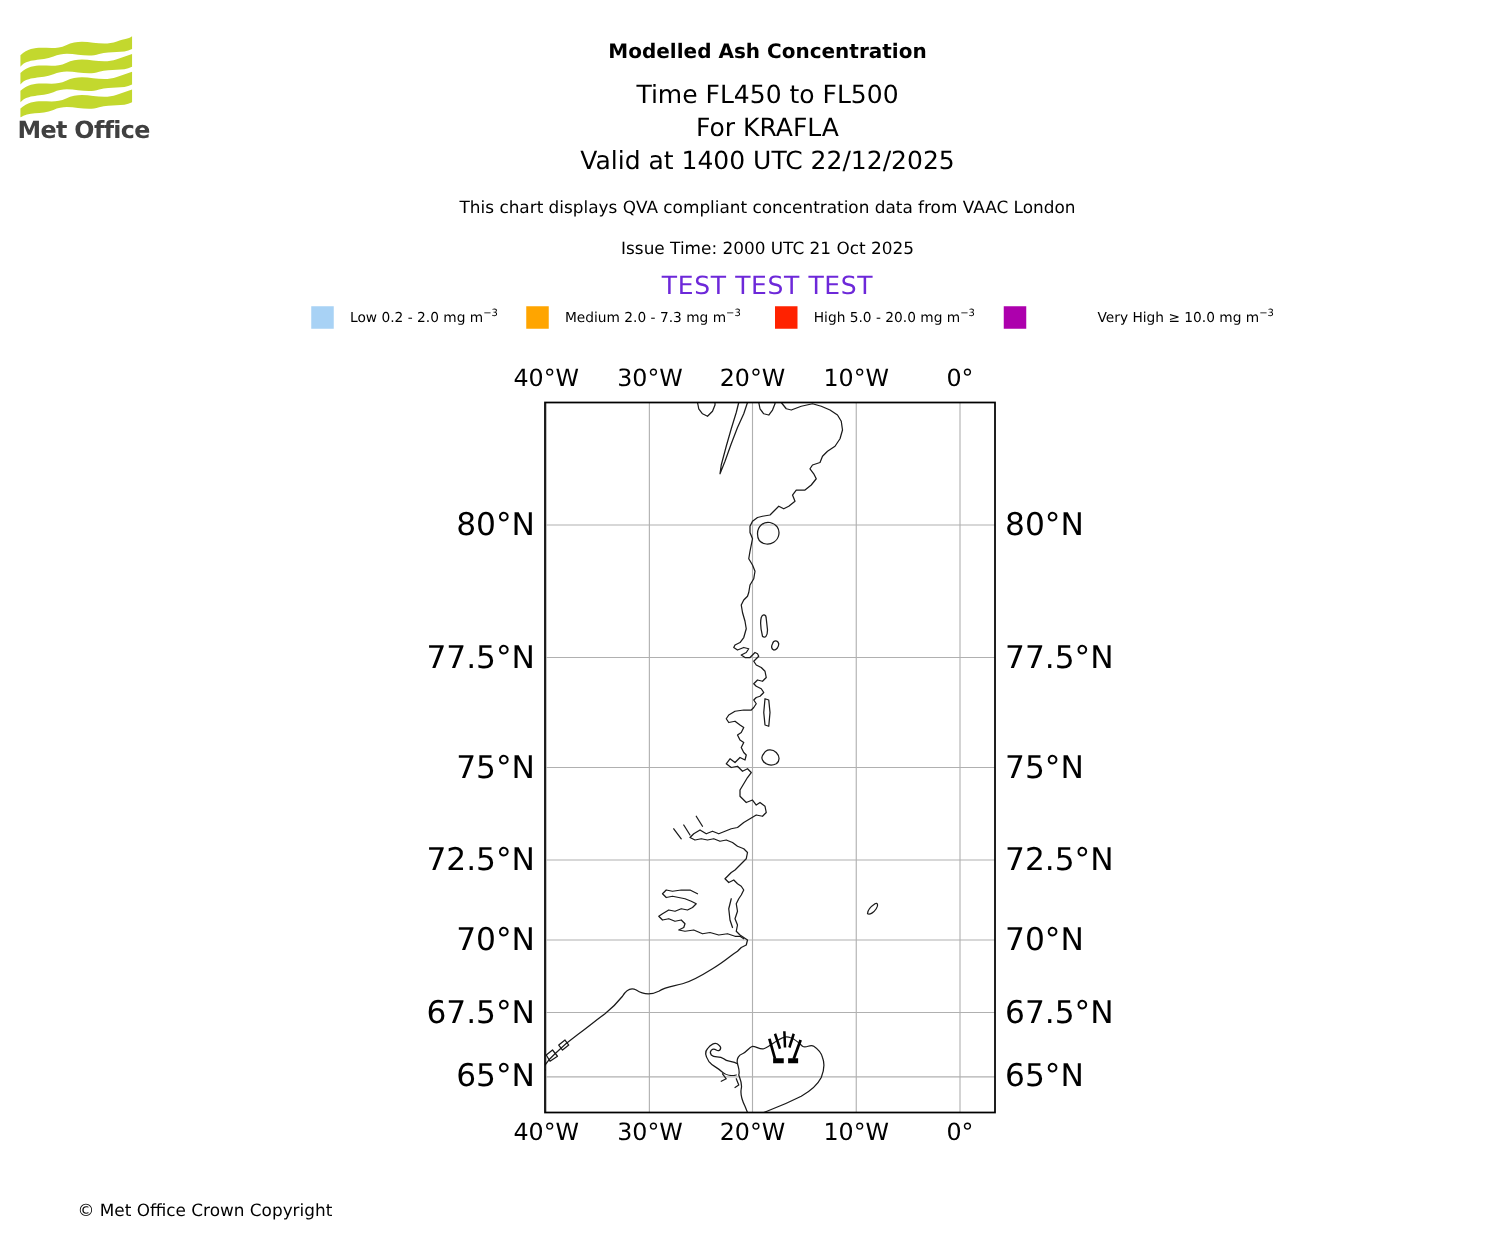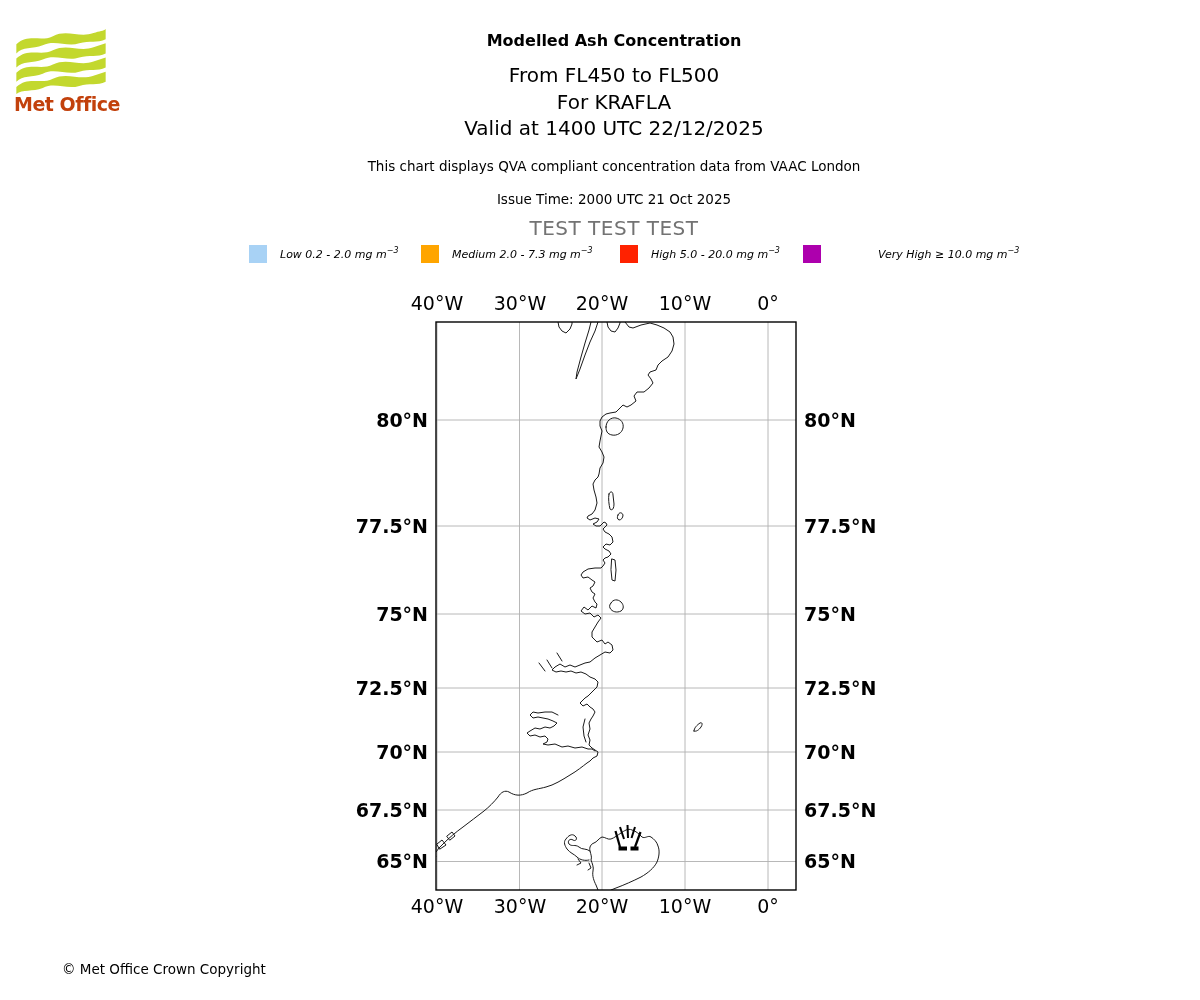--- a/index.html
+++ b/index.html
@@ -12,29 +12,29 @@
   .center-col{position:absolute;left:28px;width:1172px;text-align:center;}
   .title-main{position:absolute;top:31px;width:100%;font-size:16px;font-weight:bold;}
   .title-sub1{position:absolute;top:63px;width:100%;font-size:20px;}
   .title-sub2{position:absolute;top:90px;width:100%;font-size:20px;text-align:center;}
   .title-sub3{position:absolute;top:116px;width:100%;font-size:20px;}
   .note-compliance{position:absolute;top:158px;width:100%;font-size:13.5px;}
   .note-issue{position:absolute;top:191px;width:100%;font-size:13.5px;}
   .test-banner{position:absolute;top:216px;width:100%;font-size:20px;letter-spacing:0.5px;}
   
   .logo{position:absolute;left:14px;top:26px;width:100px;}
-  .logo-text{position:absolute;left:0px;top:67px;font-size:19px;font-weight:bold;letter-spacing:-0.5px;color:#c2410c;white-space:nowrap;}
+  .logo-text{position:absolute;left:0px;top:67px;font-size:19px;font-weight:bold;letter-spacing:-0.5px;color:#404040;white-space:nowrap;}
   
   .legend-item{position:absolute;top:244px;height:19px;display:flex;align-items:center;}
   .legend-swatch{width:18px;height:18px;margin-right:13px;flex:none;}
-  .legend-label{font-size:11px;white-space:nowrap;font-style:italic;}
+  .legend-label{font-size:11px;white-space:nowrap;}
   .legend-label sup{font-size:8px;}
   
   .lon-label{position:absolute;width:90px;text-align:center;font-size:19px;}
-  .lat-label{position:absolute;height:22px;line-height:22px;font-size:19px;font-weight:bold;}
+  .lat-label{position:absolute;height:22px;line-height:22px;font-size:25px;}
   .lat-left{left:330px;width:98px;text-align:right;}
   .lat-right{left:804px;width:110px;text-align:left;}
   
   .copyright{position:absolute;left:62px;top:961px;font-size:13.5px;text-align:right;}
   svg{display:block;}
 </style>
 </head>
 <body>
 
 <div class="logo">
@@ -44,26 +44,26 @@
       <path d="M2,32 C14,21 26,30 38,24 C52,17 64,26 78,21 L90,17 L90,27 C82,31 74,28 64,31 C52,35 40,27 28,33 C18,37 8,34 2,41 Z" fill="#c3d82e"></path>
       <path d="M2,46 C14,35 26,44 38,38 C52,31 64,40 78,35 L90,31 L90,41 C82,45 74,42 64,45 C52,49 40,41 28,47 C18,51 8,48 2,55 Z" fill="#c3d82e"></path>
       <path d="M2,60 C14,49 26,58 38,52 C52,45 64,54 78,49 L90,45 L90,55 C82,59 74,56 64,59 C52,63 40,55 28,61 C18,65 8,62 2,67 Z" fill="#c3d82e"></path>
     </g>
   </svg>
   <div class="logo-text">Met Office</div>
 </div>
 
 <div class="center-col">
   <div class="title-main">Modelled Ash Concentration</div>
-  <div class="title-sub1">From FL450 to FL500</div>
+  <div class="title-sub1">Time FL450 to FL500</div>
   <div class="title-sub2">For KRAFLA</div>
   <div class="title-sub3">Valid at 1400 UTC 22/12/2025</div>
   <div class="note-compliance">This chart displays QVA compliant concentration data from VAAC London</div>
   <div class="note-issue">Issue Time: 2000 UTC 21 Oct 2025</div>
-  <div class="test-banner" style="color: #737373;">TEST TEST TEST</div>
+  <div class="test-banner" style="color: #6d28d9;">TEST TEST TEST</div>
 </div>
 
 <div>
   <div class="legend-item" style="left:249px;">
     <span class="legend-swatch" style="background-color: rgb(168, 210, 245);"></span>
     <span class="legend-label"><span>Low 0.2 - 2.0 mg m</span><sup>−3</sup></span>
   </div>
   <div class="legend-item" style="left:421px;">
     <span class="legend-swatch" style="background-color: rgb(255, 165, 0);"></span>
     <span class="legend-label"><span>Medium 2.0 - 7.3 mg m</span><sup>−3</sup></span>

